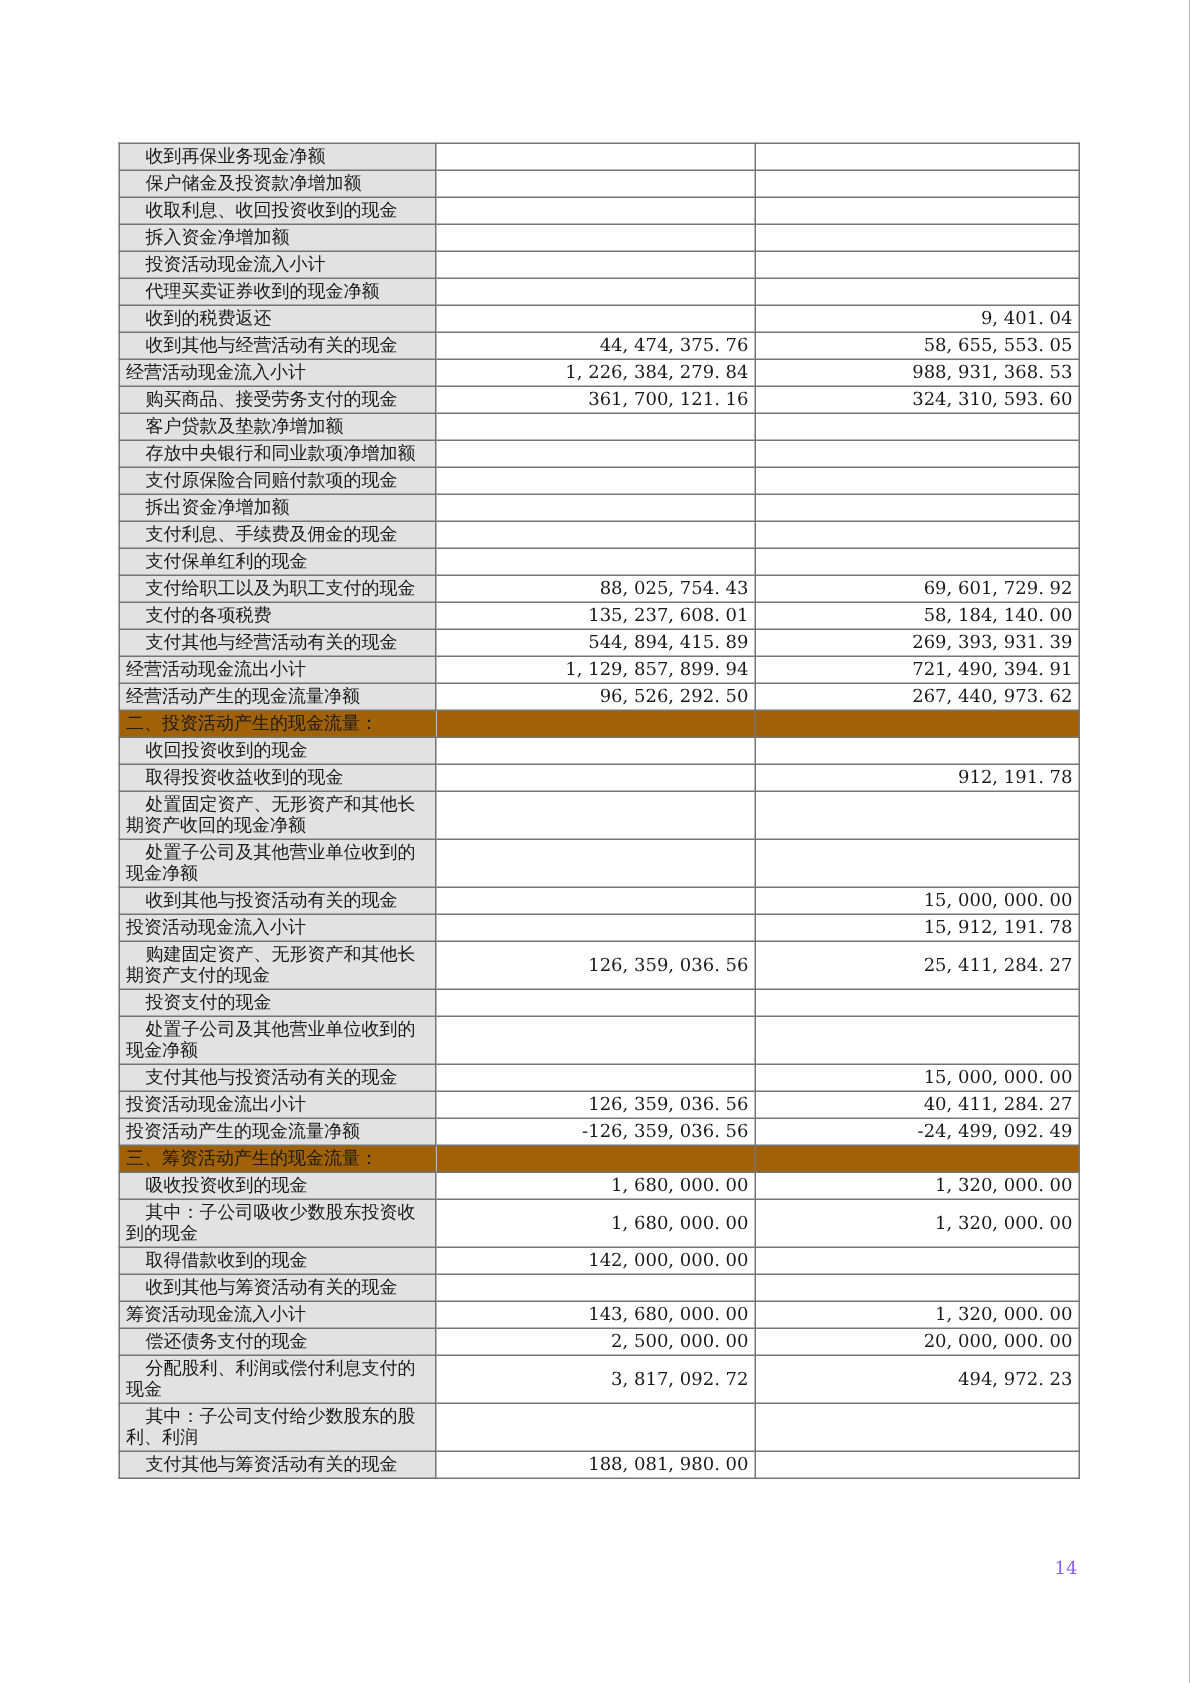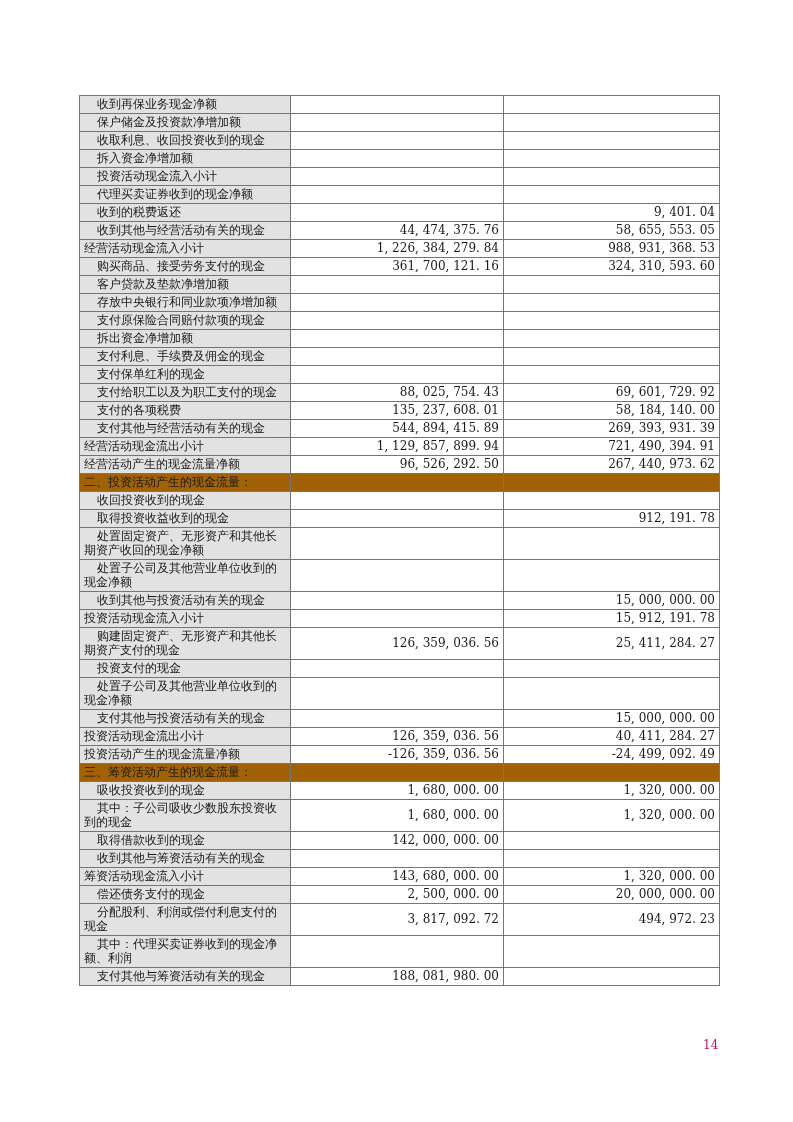--- a/index.html
+++ b/index.html
@@ -33,21 +33,21 @@
   td.label { background: #e2e2e2; text-align: left; }
   td.label.indent { text-indent: 13px; }
   td.num { text-align: right; padding-right: 8px; background: #ffffff; }
   tr.row-section td { background: #a16207; margin-left: 32px; }
   .page-number {
     position: absolute;
     left: 703px;
     top: 1038px;
     font-size: 12px;
     line-height: 14px;
-    color: #be185d;
+    color: #8b5cf6;
   }
 </style>
 </head>
 <body>
 
 <div class="page">
 
   <table class="cashflow">
     <colgroup>
       <col style="width:211px">
@@ -259,21 +259,21 @@
           <td class="label indent">偿还债务支付的现金</td>
           <td class="num">2, 500, 000. 00</td>
           <td class="num">20, 000, 000. 00</td>
         </tr>
         <tr class="row-item">
           <td class="label indent">分配股利、利润或偿付利息支付的现金</td>
           <td class="num">3, 817, 092. 72</td>
           <td class="num">494, 972. 23</td>
         </tr>
         <tr class="row-item">
-          <td class="label indent">其中：代理买卖证券收到的现金净额、利润</td>
+          <td class="label indent">其中：子公司支付给少数股东的股利、利润</td>
           <td class="num"></td>
           <td class="num"></td>
         </tr>
         <tr class="row-item">
           <td class="label indent">支付其他与筹资活动有关的现金</td>
           <td class="num">188, 081, 980. 00</td>
           <td class="num"></td>
         </tr>
       </tbody>
   </table>

